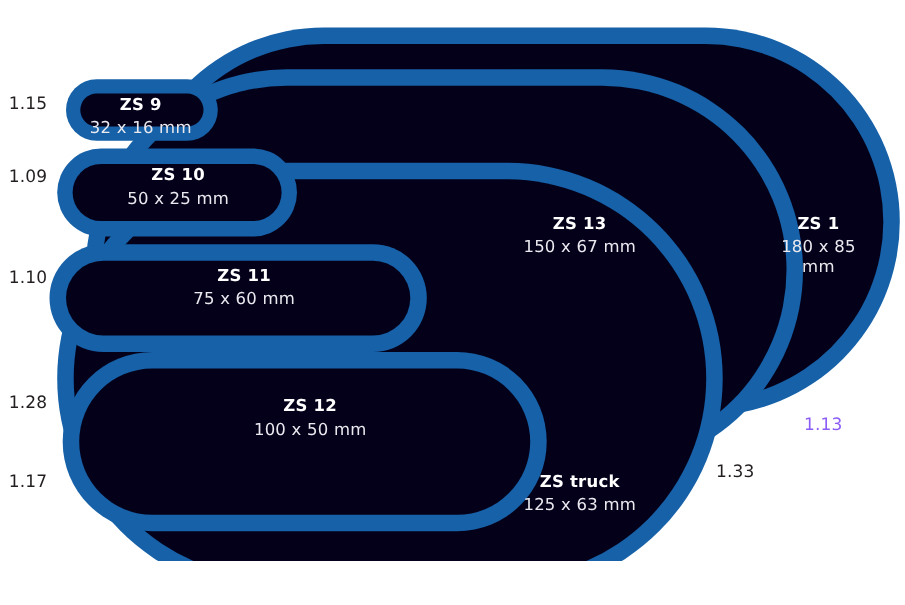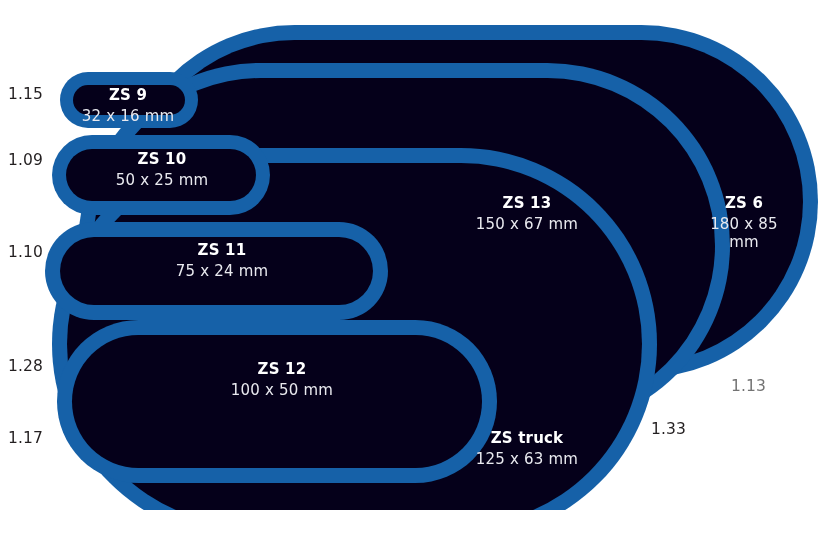--- a/index.html
+++ b/index.html
@@ -103,51 +103,51 @@
     </g>
 
   </svg>
 
   <div class="lbl side-label" style="left: 8px; top: 85px; color: rgb(35, 31, 32);">1.15</div>
   <div class="lbl side-label" style="left: 8px; top: 151px; color: rgb(35, 31, 32);">1.09</div>
   <div class="lbl side-label" style="left: 8px; top: 243px; color: rgb(35, 31, 32);">1.10</div>
   <div class="lbl side-label" style="left: 8px; top: 357px; color: rgb(35, 31, 32);">1.28</div>
   <div class="lbl side-label" style="left: 8px; top: 429px; color: rgb(35, 31, 32);">1.17</div>
 
-  <div class="lbl side-label" style="left: 731px; top: 377px; color: #737373;">1.13</div>
+  <div class="lbl side-label" style="left: 731px; top: 377px; color: #8b5cf6;">1.13</div>
   <div class="lbl side-label" style="left: 651px; top: 420px; color: rgb(35, 31, 32);">1.33</div>
 
   <div class="pad-label-group" style="left:128px; top:86px;">
     <div class="pad-title" style="color: rgb(255, 255, 255);">ZS 9</div>
     <div class="pad-dims" style="color: rgb(233, 233, 239);">32 x 16 mm</div>
   </div>
 
   <div class="pad-label-group" style="left:162px; top:150px;">
     <div class="pad-title" style="color: rgb(255, 255, 255);">ZS 10</div>
     <div class="pad-dims" style="color: rgb(233, 233, 239);">50 x 25 mm</div>
   </div>
 
   <div class="pad-label-group" style="left:222px; top:241px;">
     <div class="pad-title" style="color: rgb(255, 255, 255);">ZS 11</div>
-    <div class="pad-dims" style="color: rgb(233, 233, 239);">75 x 24 mm</div>
+    <div class="pad-dims" style="color: rgb(233, 233, 239);">75 x 60 mm</div>
   </div>
 
   <div class="pad-label-group" style="left:282px; top:360px;">
     <div class="pad-title" style="color: rgb(255, 255, 255);">ZS 12</div>
     <div class="pad-dims" style="color: rgb(233, 233, 239);">100 x 50 mm</div>
   </div>
 
   <div class="pad-label-group" style="left:527px; top:429px;">
     <div class="pad-title" style="color: rgb(255, 255, 255);">ZS truck</div>
     <div class="pad-dims" style="color: rgb(233, 233, 239);">125 x 63 mm</div>
   </div>
 
   <div class="pad-label-group" style="left:527px; top:194px;">
     <div class="pad-title" style="color: rgb(255, 255, 255);">ZS 13</div>
     <div class="pad-dims" style="color: rgb(233, 233, 239);">150 x 67 mm</div>
   </div>
 
   <div class="pad-label-group" style="left:744px; top:194px;">
-    <div class="pad-title" style="color: rgb(255, 255, 255);">ZS 6</div>
+    <div class="pad-title" style="color: rgb(255, 255, 255);">ZS 1</div>
     <div class="pad-dims" style="color: rgb(233, 233, 239);">180 x 85 mm</div>
   </div>
 
 </div>
 
 </body></html>

